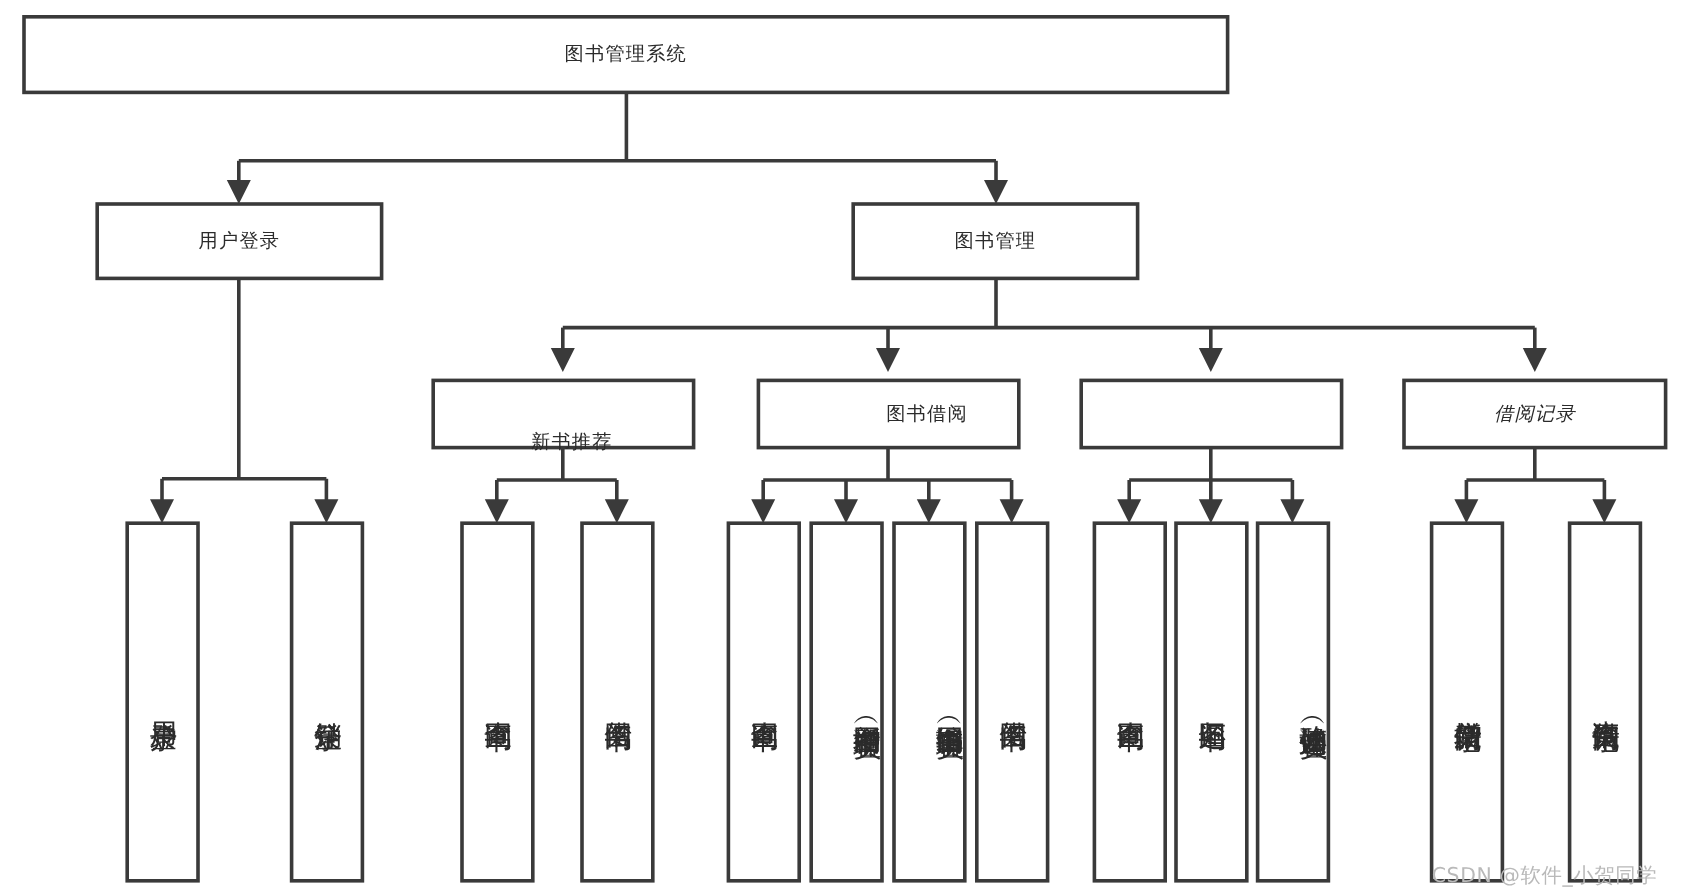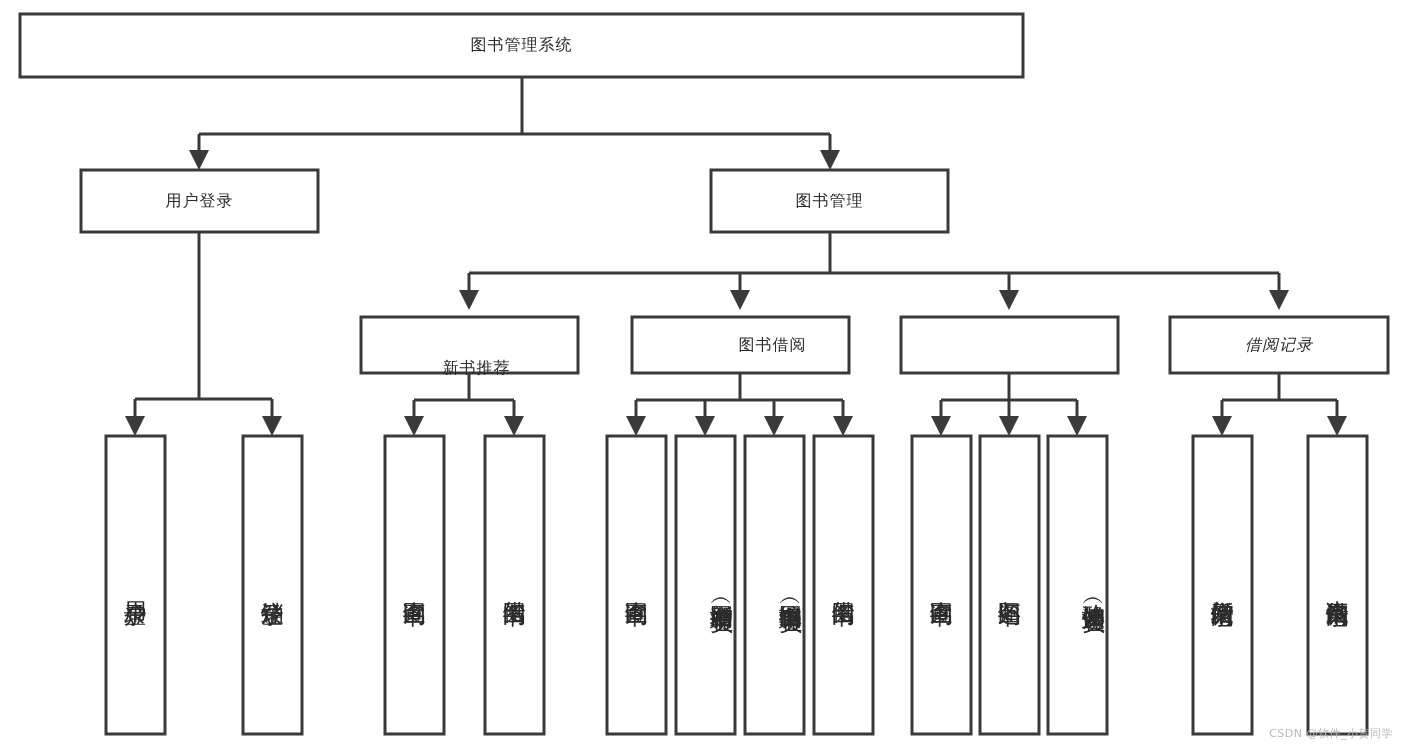--- a/index.html
+++ b/index.html
@@ -66,24 +66,24 @@
     font-family: "DejaVu Sans", "Liberation Sans", sans-serif;
     font-size: 16px;
     color: #2b2b2b;
     letter-spacing: 1px;
     white-space: nowrap;
     pointer-events: none;
     user-select: none;
   }
   #watermark {
     position: absolute;
-    right: 12px;
+    right: 24px;
     bottom: 6px;
     font-family: "DejaVu Sans", "Liberation Sans", sans-serif;
-    font-size: 11px;
+    font-size: 17px;
     color: #b9b9b9;
     letter-spacing: 0.5px;
     white-space: nowrap;
     user-select: none;
   }
 </style>
 </head>
 <body>
 
 <div id="diagram-root">

